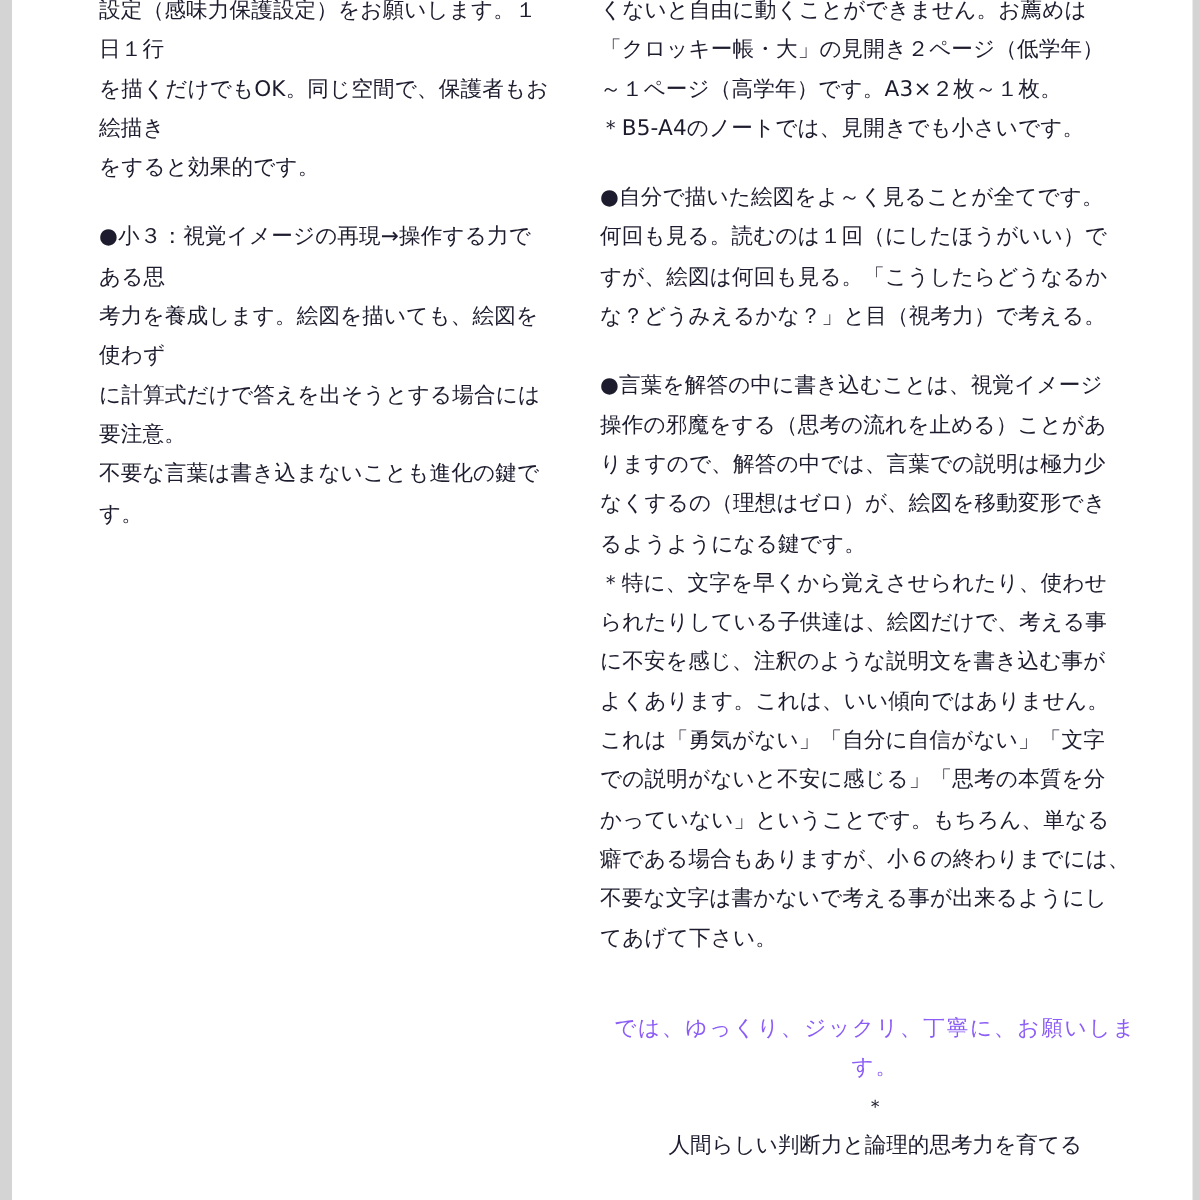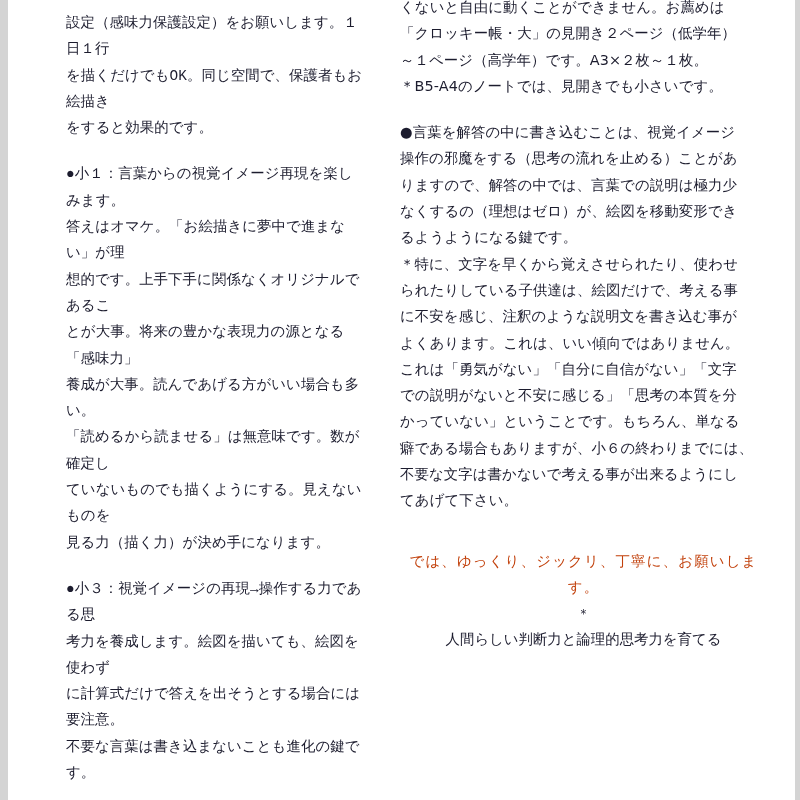--- a/index.html
+++ b/index.html
@@ -38,22 +38,21 @@
     flex-direction: row;
     align-items: flex-start;
   }
   .column {
     box-sizing: border-box;
     height: 800px;
     overflow: hidden;
   }
   #column-left {
     width: 358px;
-    padding: 16px 0 0 58px;
-    font-family: Liberation Mono, monospace;
+    padding: 0 0 0 58px;
   }
   #col-gap { width: 20px; height: 800px; flex: none; }
   #column-right {
     width: 409px;
     padding: 0 28px 0 14px;
   }
 
   
   .para {
     margin: 0 0 20px 0;
@@ -79,21 +78,21 @@
     padding: 0;
     font-size: 14.4px;
     line-height: 26.3px;
     color: #1c1c2e;
     text-align: center;
   }
   .signoff-lead {
     text-align: center;
     font-size: 14.4px;
     line-height: 26.3px;
-    color: #c2410c;
+    color: #8b5cf6;
     margin: 0 0 2px 0;
     letter-spacing: 1.2px;
   }
   .star {
     text-align: center;
     font-size: 13px;
     line-height: 24px;
     color: #1c1c2e;
     margin: 0;
   }
@@ -104,42 +103,38 @@
 <body>
 
 <div id="page-sheet">
 
   <div id="columns">
 
     <div class="column" id="column-left">
       <p class="para clip-top">設定（感味力保護設定）をお願いします。１日１行
 を描くだけでもOK。同じ空間で、保護者もお絵描き
 をすると効果的です。</p>
-      <p class="para">●小１：言葉からの視覚イメージ再現を楽しみます。
-答えはオマケ。「お絵描きに夢中で進まない」が理
-想的です。上手下手に関係なくオリジナルであるこ
-とが大事。将来の豊かな表現力の源となる「感味力」
-養成が大事。読んであげる方がいい場合も多い。
-「読めるから読ませる」は無意味です。数が確定し
-ていないものでも描くようにする。見えないものを
-見る力（描く力）が決め手になります。</p>
       <p class="para">●小３：視覚イメージの再現→操作する力である思
 考力を養成します。絵図を描いても、絵図を使わず
 に計算式だけで答えを出そうとする場合には要注意。
 不要な言葉は書き込まないことも進化の鍵です。</p>
 
     </div>
 
     <div id="col-gap"></div>
 
     <div class="column" id="column-right">
       <p class="para clip-top">くないと自由に動くことができません。お薦めは
 「クロッキー帳・大」の見開き２ページ（低学年）
 ～１ページ（高学年）です。A3×２枚～１枚。
 ＊B5-A4のノートでは、見開きでも小さいです。</p>
+      <p class="para">●自分で描いた絵図をよ～く見ることが全てです。
+何回も見る。読むのは１回（にしたほうがいい）で
+すが、絵図は何回も見る。「こうしたらどうなるか
+な？どうみえるかな？」と目（視考力）で考える。</p>
       <p class="para">●言葉を解答の中に書き込むことは、視覚イメージ
 操作の邪魔をする（思考の流れを止める）ことがあ
 りますので、解答の中では、言葉での説明は極力少
 なくするの（理想はゼロ）が、絵図を移動変形でき
 るようようになる鍵です。
 ＊特に、文字を早くから覚えさせられたり、使わせ
 られたりしている子供達は、絵図だけで、考える事
 に不安を感じ、注釈のような説明文を書き込む事が
 よくあります。これは、いい傾向ではありません。
 これは「勇気がない」「自分に自信がない」「文字

